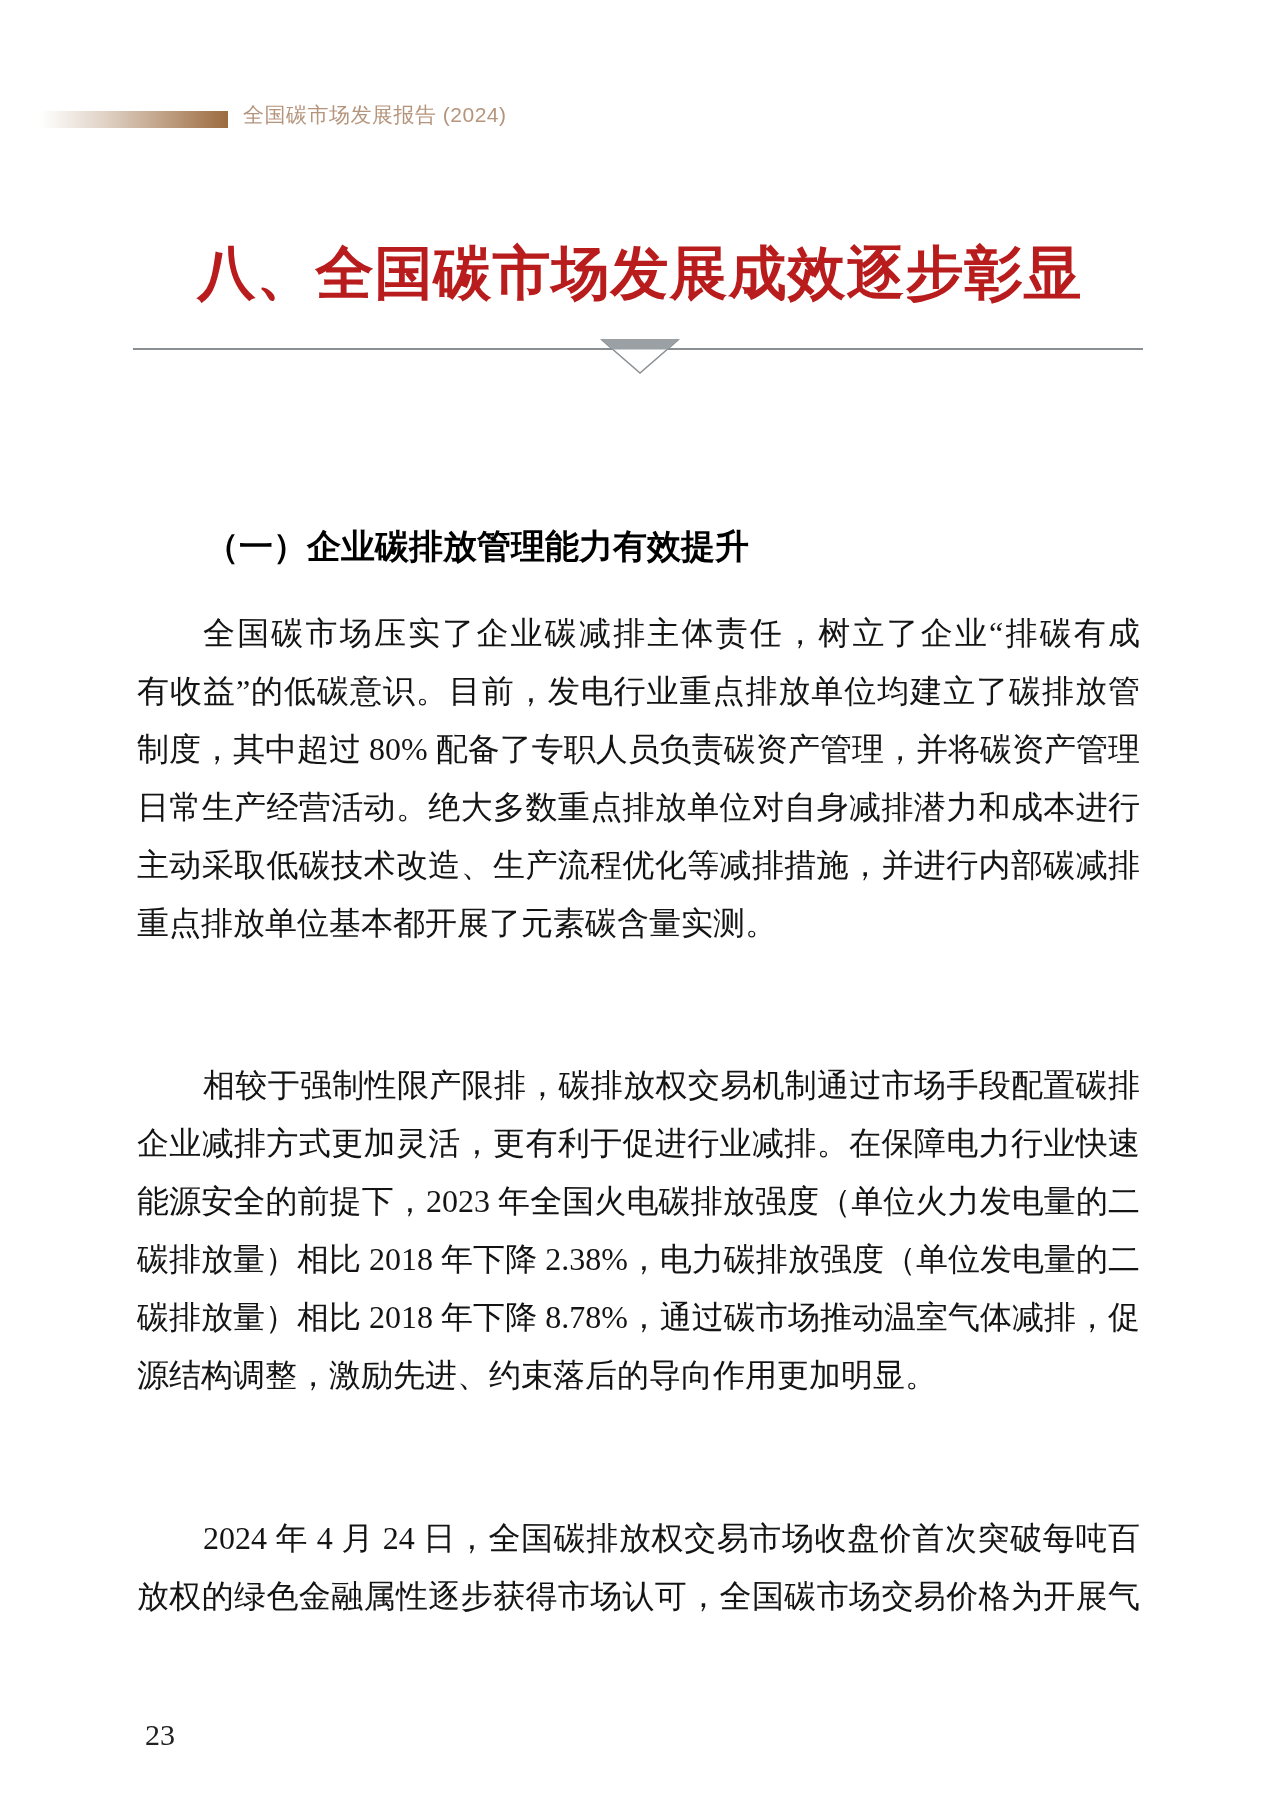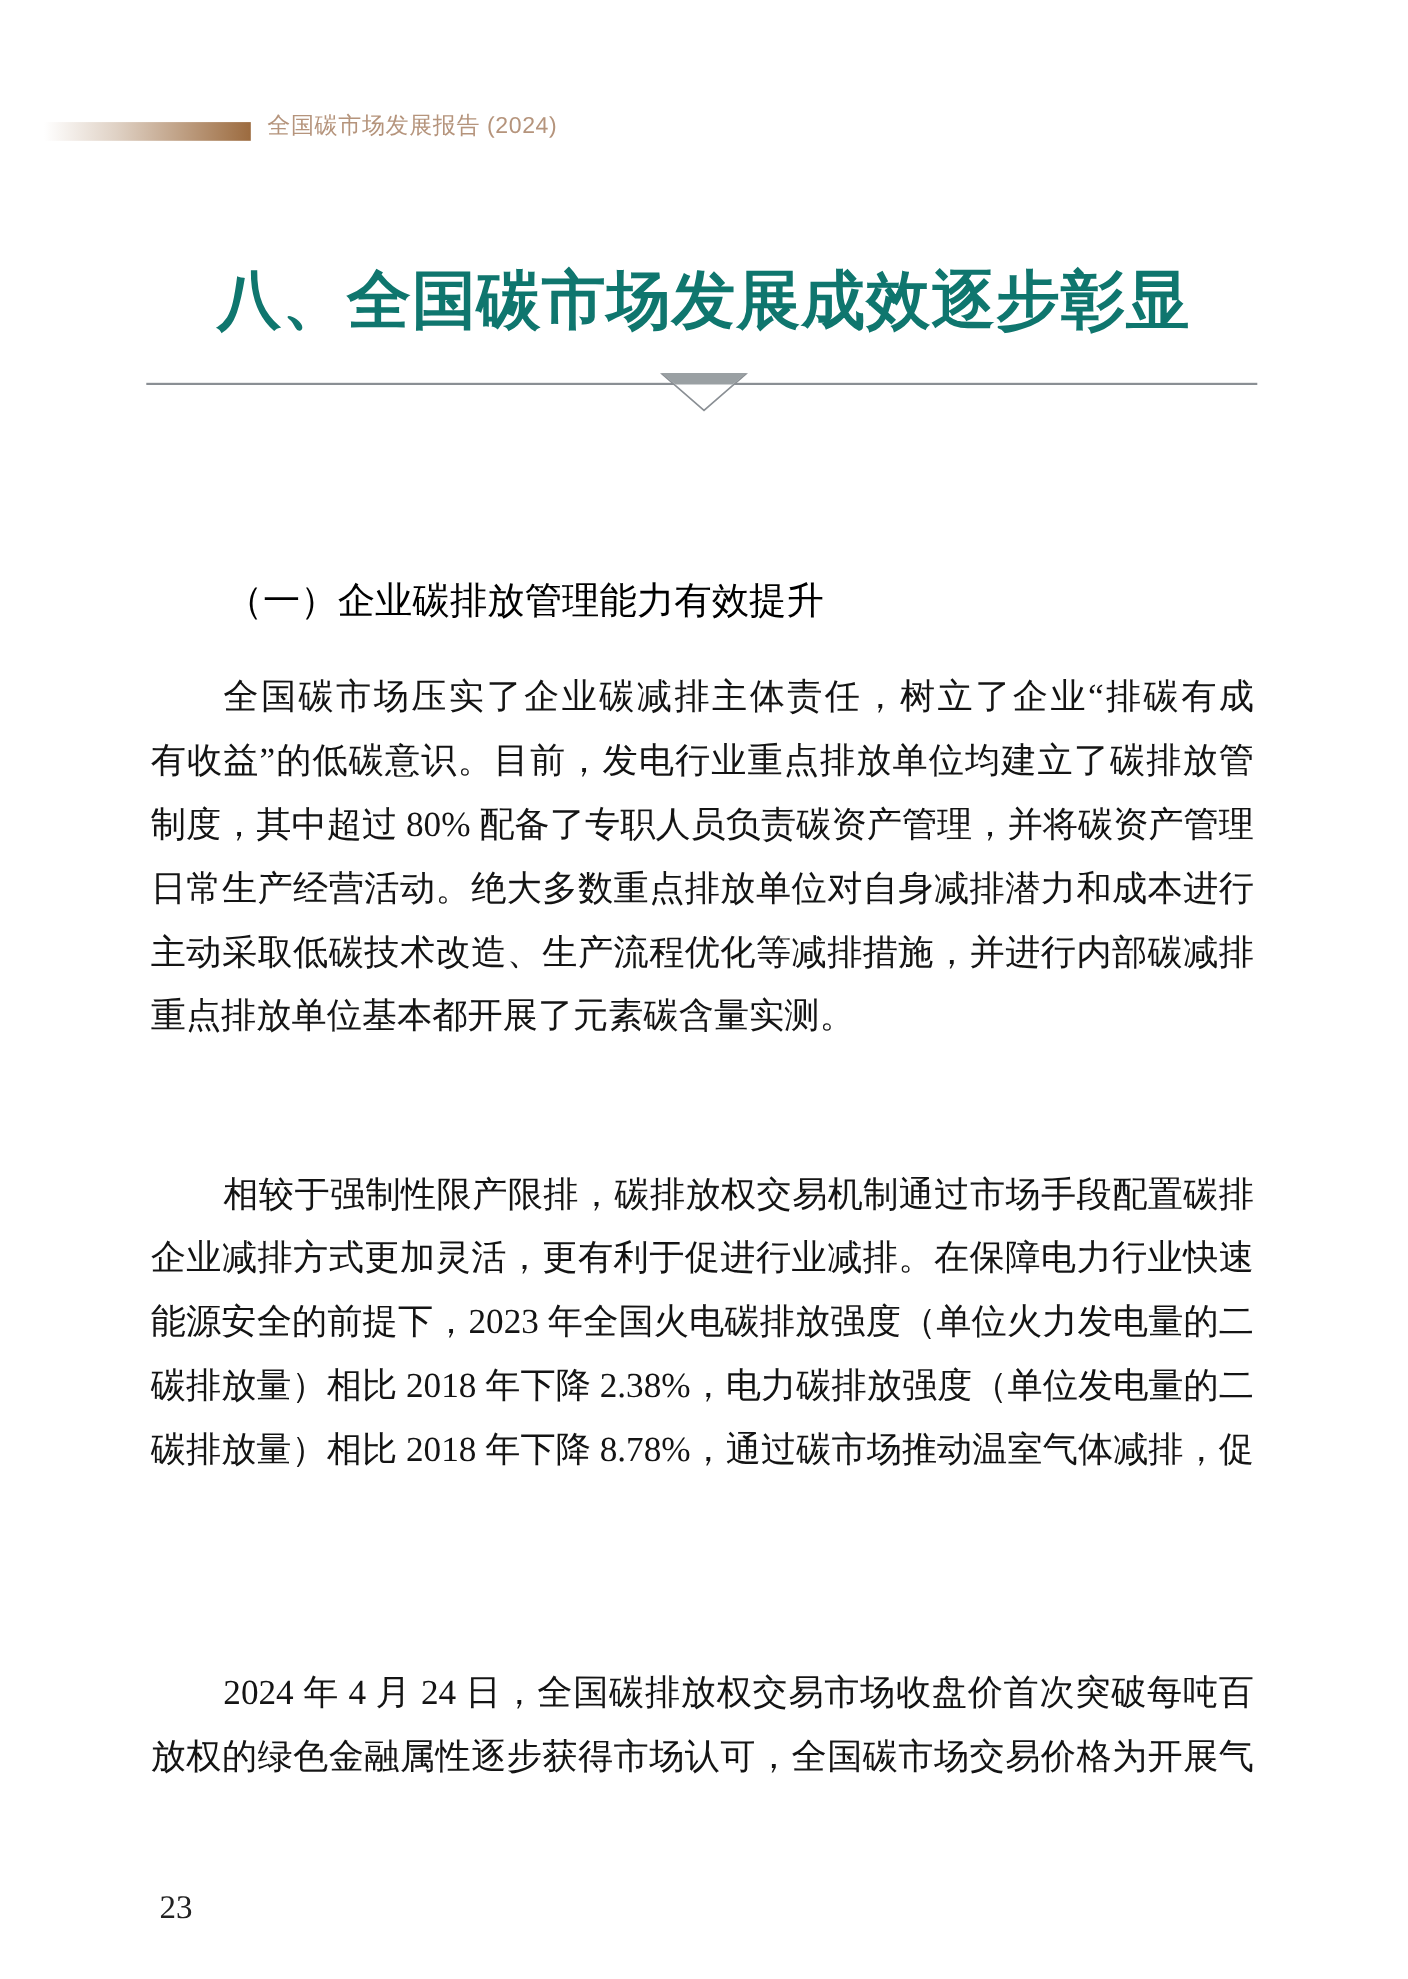--- a/index.html
+++ b/index.html
@@ -17,32 +17,32 @@
     background:linear-gradient(to right, rgba(164,124,88,0) 0%, rgba(164,124,88,.35) 35%, #9c6b3f 100%);
   }
   .header-title{
     position:absolute;left:243px;top:101px;height:28px;line-height:28px;
     font-family:"Liberation Sans","DejaVu Sans",sans-serif;
     font-size:21px;color:#b5947c;letter-spacing:.5px;white-space:nowrap;
   }
   
   .doc-title{
     position:absolute;left:120px;width:1040px;top:234px;height:80px;line-height:80px;
-    text-align:center;font-size:58px;font-weight:bold;color:#0f766e;letter-spacing:1px;
+    text-align:center;font-size:58px;font-weight:bold;color:#b91c1c;letter-spacing:1px;
     white-space:nowrap;
   }
   
   .divider-line{
     position:absolute;left:133px;top:348px;width:1010px;height:2px;background:#8a8f94;
   }
   .divider-tri{position:absolute;left:600px;top:339px;width:80px;height:36px;}
   
   .section-heading{
     position:absolute;left:137px;width:1003px;box-sizing:border-box;padding-left:68px;
-    font-size:34px;font-weight:normal;line-height:48px;color:#000;white-space:nowrap;
+    font-size:34px;font-weight:bold;line-height:48px;color:#000;white-space:nowrap;
   }
   #heading-1{top:523px;}
   #heading-2{top:976px;}
   #heading-3{top:1436px;}
   
   .para{
     position:absolute;left:137px;width:1003px;font-size:32px;color:#141414;
   }
   #para-1{top:604px;}
   #para-2{top:1056px;}
@@ -83,20 +83,21 @@
       <div class="line">主动采取低碳技术改造、生产流程优化等减排措施，并进行内部碳减排考核，</div>
       <div class="line noj">重点排放单位基本都开展了元素碳含量实测。</div>
     </div>
 
   <div id="para-2" class="para">
       <div class="line indent">相较于强制性限产限排，碳排放权交易机制通过市场手段配置碳排放资源，</div>
       <div class="line">企业减排方式更加灵活，更有利于促进行业减排。在保障电力行业快速发展、</div>
       <div class="line">能源安全的前提下，2023 年全国火电碳排放强度（单位火力发电量的二氧化</div>
       <div class="line">碳排放量）相比 2018 年下降 2.38%，电力碳排放强度（单位发电量的二氧化</div>
       <div class="line">碳排放量）相比 2018 年下降 8.78%，通过碳市场推动温室气体减排，促进能</div>
+      <div class="line noj">源结构调整，激励先进、约束落后的导向作用更加明显。</div>
     </div>
 
   <div id="para-3" class="para">
       <div class="line indent">2024 年 4 月 24 日，全国碳排放权交易市场收盘价首次突破每吨百元。碳排</div>
       <div class="line">放权的绿色金融属性逐步获得市场认可，全国碳市场交易价格为开展气候投融资、</div>
     </div>
 
   <div class="page-number">23</div>
 
 </div>

